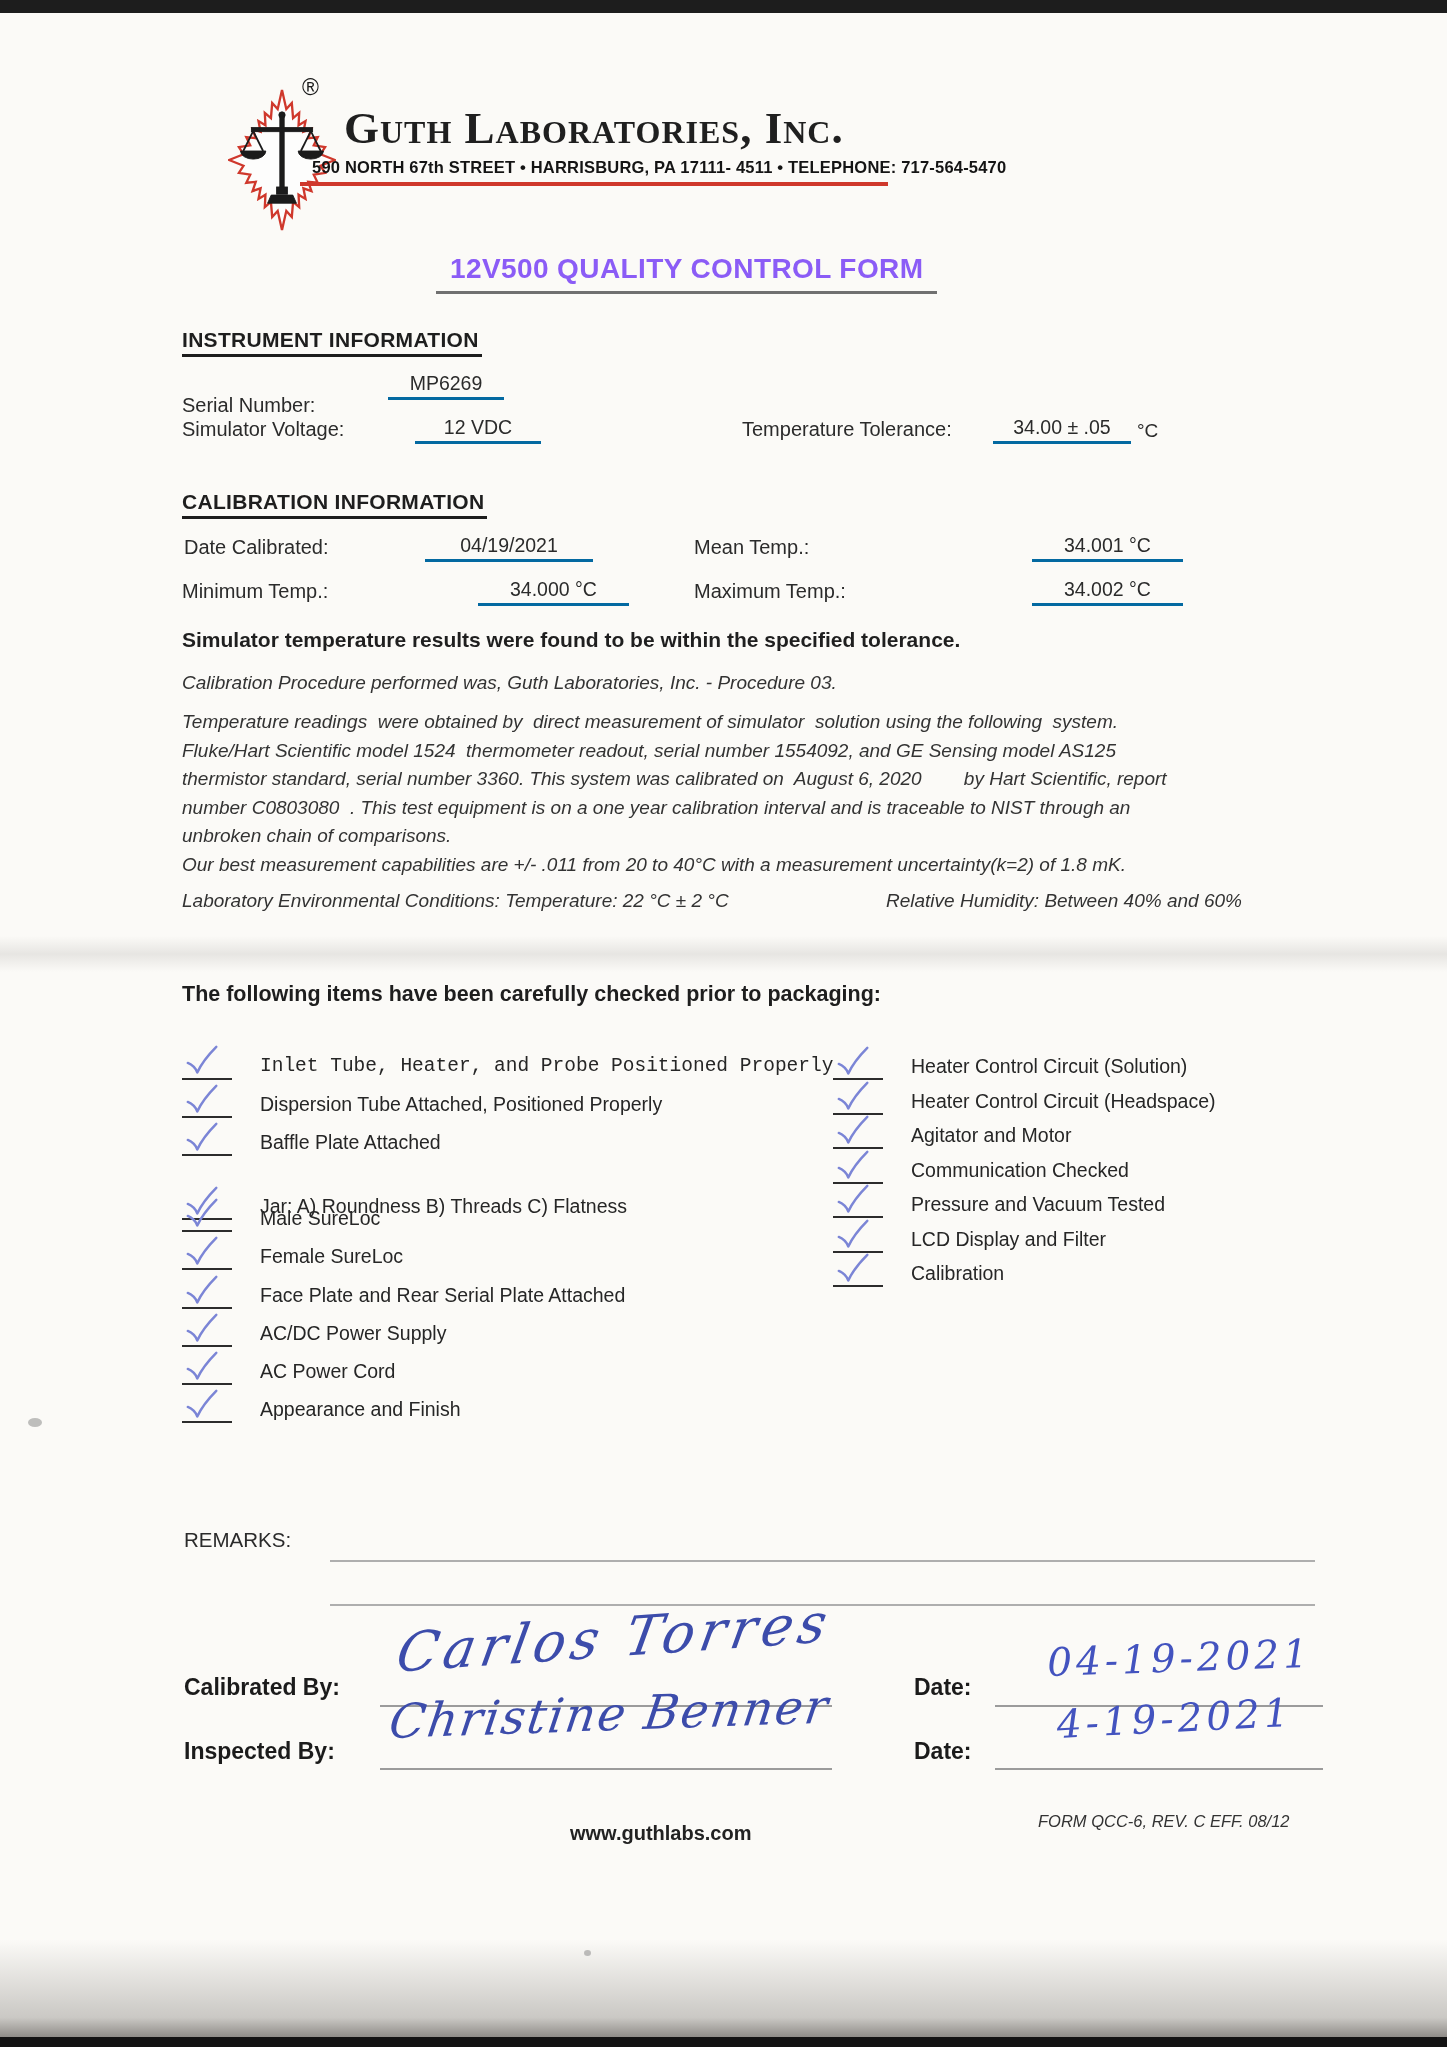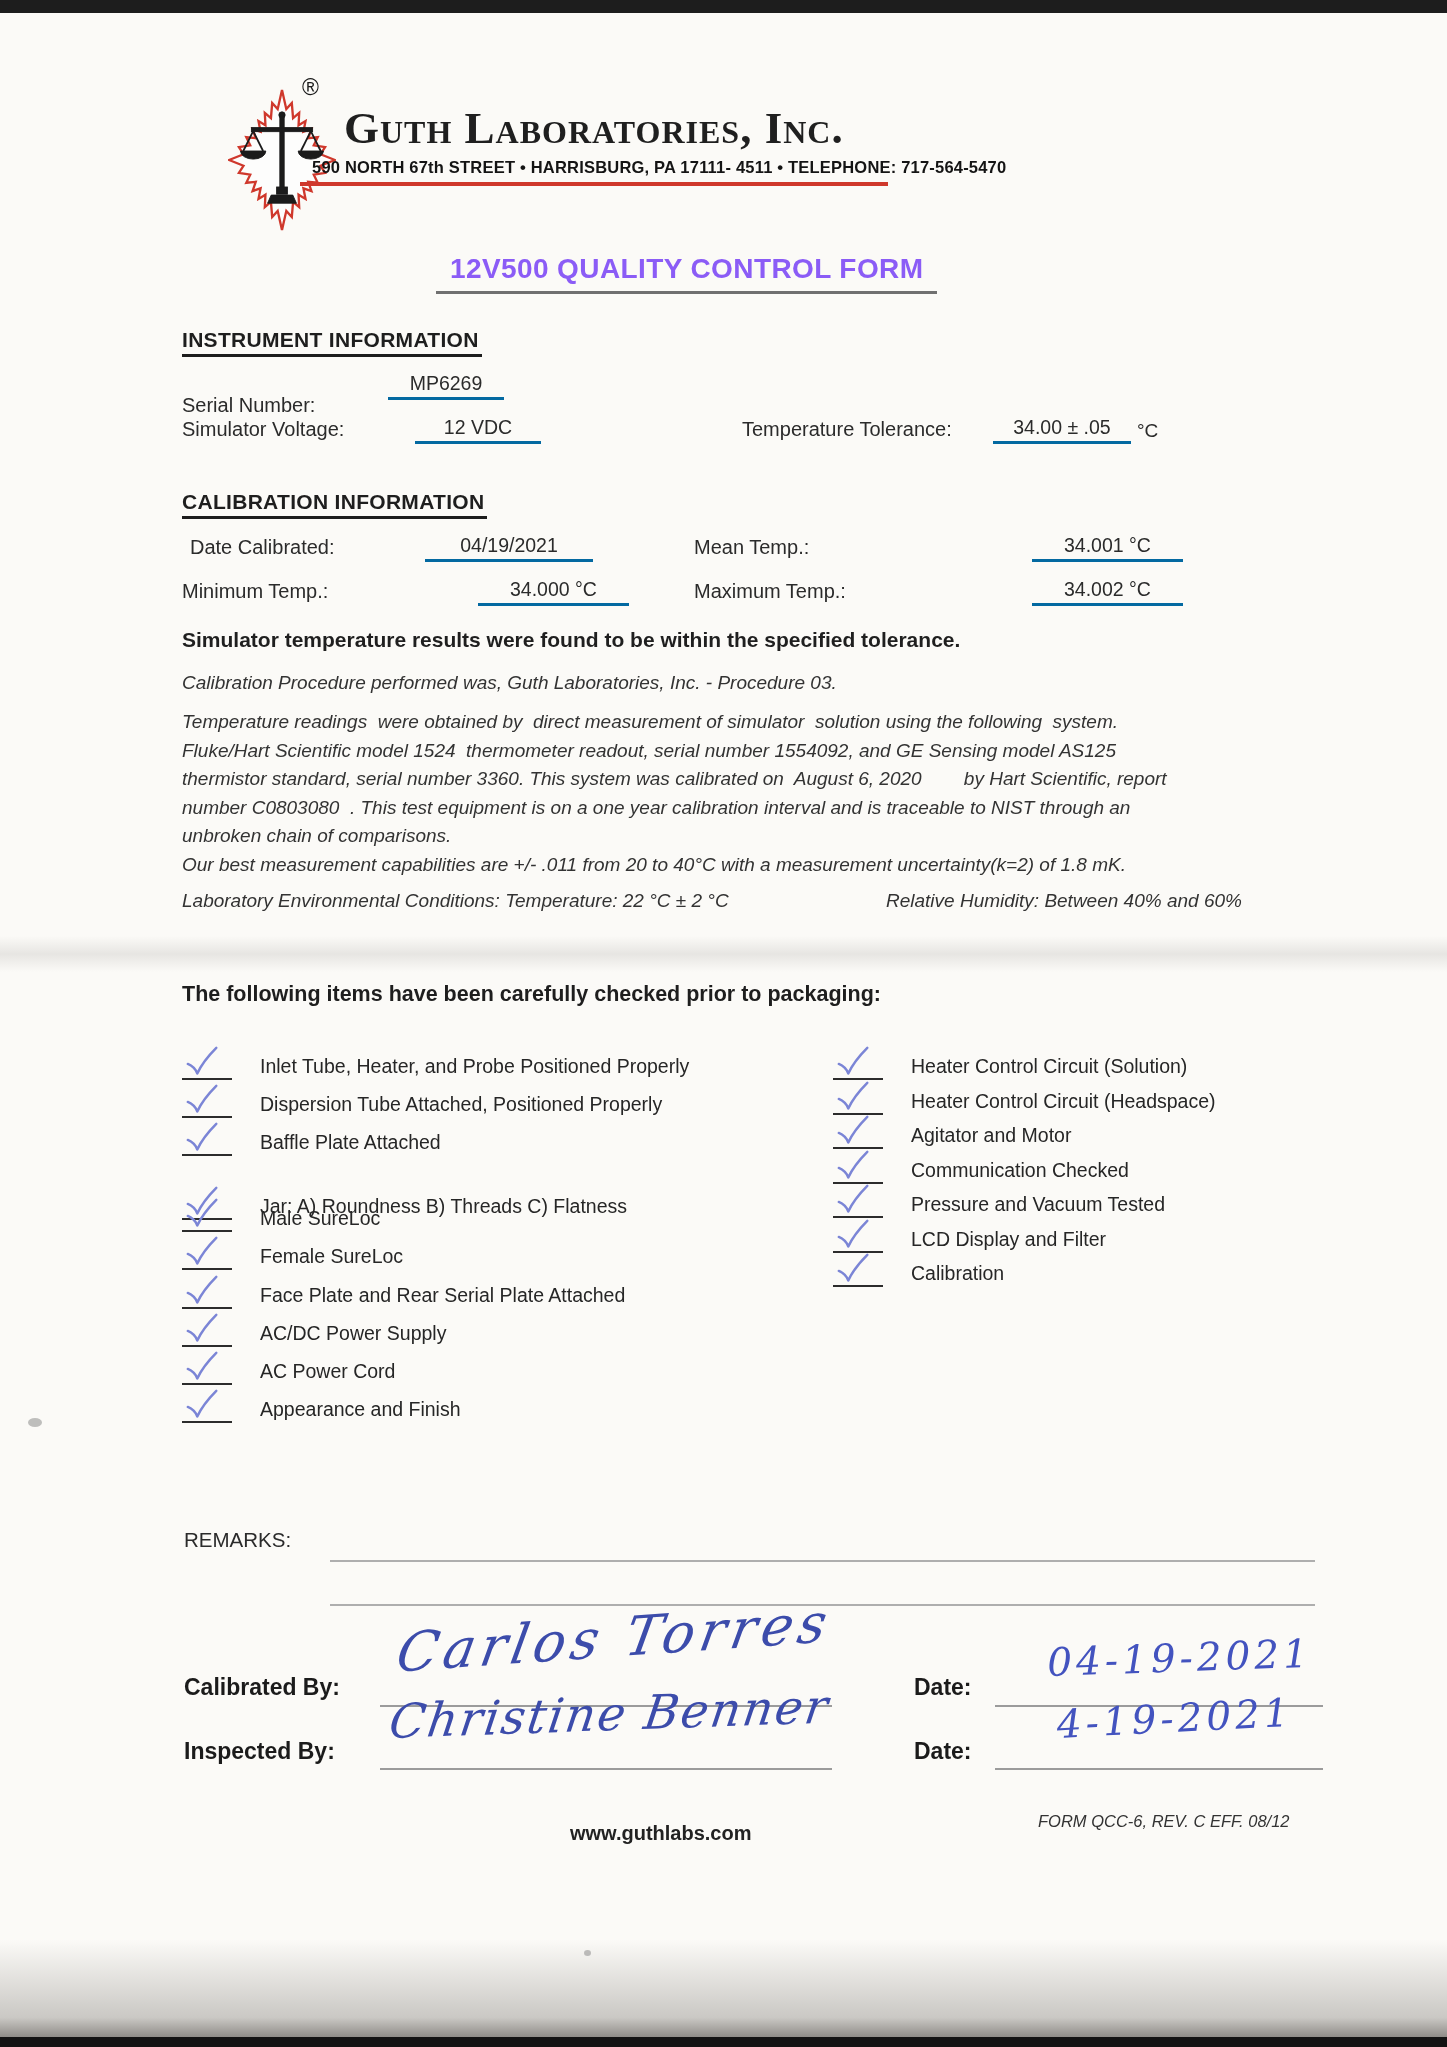--- a/index.html
+++ b/index.html
@@ -86,21 +86,21 @@
   <span class="abs uval" style="left:415px;top:416px;min-width:110px;">12 VDC</span>
 
   <span class="abs lbl" style="left:742px;top:418px;">Temperature Tolerance:</span>
   <div class="abs" style="left:993px;top:416px;display:flex;align-items:flex-end;gap:6px;">
     <span class="uval" style="min-width:122px;">34.00 ± .05</span>
     <span class="unit">°C</span>
   </div>
 
   <div class="abs sechead" style="left:182px;top:490px;">CALIBRATION INFORMATION</div>
 
-  <span class="abs lbl" style="left:190px;top:536px;">Date Calibrated:</span>
+  <span class="abs lbl" style="left:184px;top:536px;">Date Calibrated:</span>
   <span class="abs uval" style="left:425px;top:534px;min-width:152px;">04/19/2021</span>
   <span class="abs lbl" style="left:694px;top:536px;">Mean Temp.:</span>
   <span class="abs uval" style="left:1032px;top:534px;min-width:135px;">34.001 °C</span>
 
   <span class="abs lbl" style="left:182px;top:580px;">Minimum Temp.:</span>
   <span class="abs uval" style="left:478px;top:578px;min-width:135px;">34.000 °C</span>
   <span class="abs lbl" style="left:694px;top:580px;">Maximum Temp.:</span>
   <span class="abs uval" style="left:1032px;top:578px;min-width:135px;">34.002 °C</span>
 
   <div class="abs statement" style="left:182px;top:628px;">Simulator temperature results were found to be within the specified tolerance.</div>
@@ -109,21 +109,21 @@
 Fluke/Hart Scientific model 1524  thermometer readout, serial number 1554092, and GE Sensing model AS125
 thermistor standard, serial number 3360. This system was calibrated on  August 6, 2020        by Hart Scientific, report
 number C0803080  . This test equipment is on a one year calibration interval and is traceable to NIST through an
 unbroken chain of comparisons.</div>
   <div class="abs ital" style="left:182px;top:854px;">Our best measurement capabilities are  +/- .011  from 20 to 40°C with a measurement uncertainty(k=2) of 1.8 mK.</div>
   <div class="abs ital" style="left:182px;top:890px;">Laboratory Environmental Conditions:  Temperature: 22 °C ± 2 °C</div>
   <div class="abs ital" style="left:886px;top:890px;">Relative Humidity: Between 40% and 60%</div>
 
   <div class="abs chkhead" style="left:182px;top:982px;">The following items have been carefully checked prior to packaging:</div>
 
-  <div class="abs chk" style="left:182px;top:1052px;">
+  <div class="abs chk" style="left:182px;top:1052px;font-family:Liberation Mono, monospace;">
     <span class="chkline">
         <span class="checkmark"><svg width="38" height="36" viewBox="0 0 40 36">
             <path d="M34 2 C27 9 19 18 14 29 M14 29 C12 24 9 21 4 19" fill="none" stroke="currentColor" stroke-width="2.6" stroke-linecap="round"></path>
           </svg></span>
       </span>
     <span class="chktext">Inlet Tube, Heater, and Probe Positioned Properly</span>
   </div>
   <div class="abs chk" style="left:182px;top:1090px;">
     <span class="chkline">
         <span class="checkmark"><svg width="38" height="36" viewBox="0 0 40 36">

